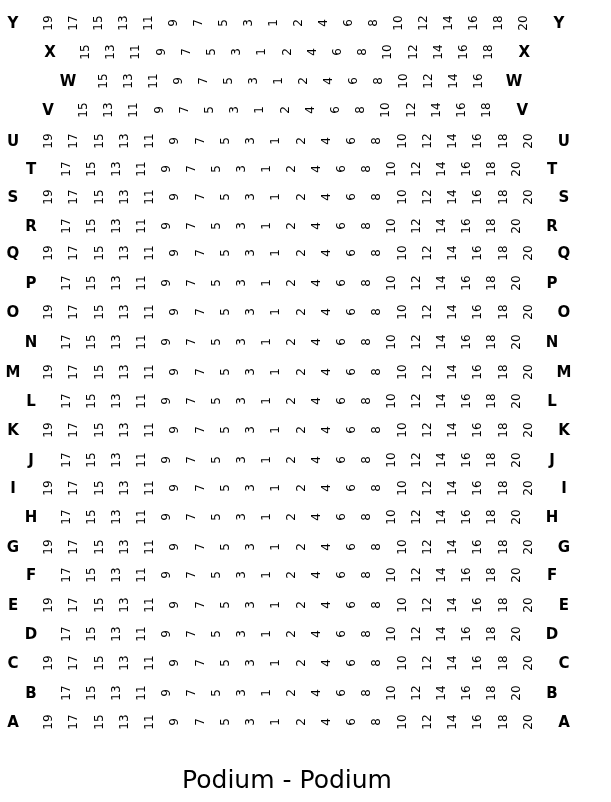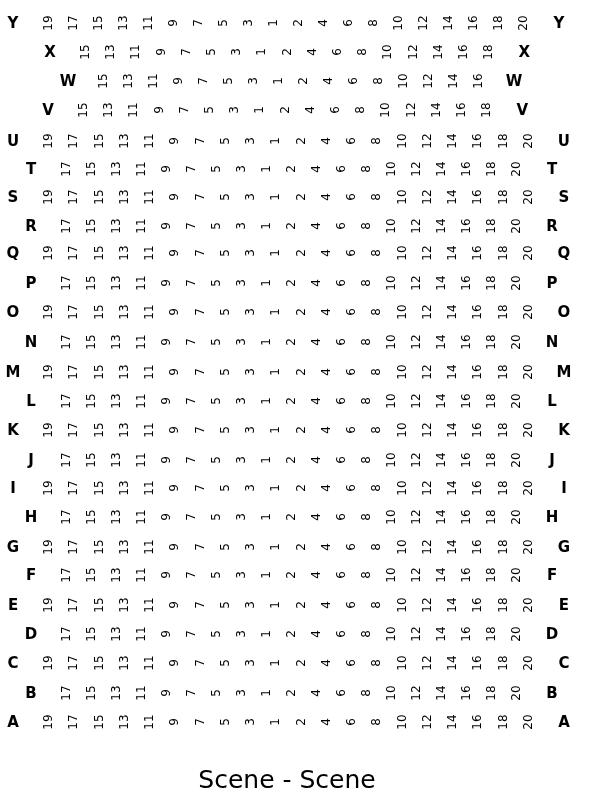--- a/index.html
+++ b/index.html
@@ -616,14 +616,14 @@
         <span class="seat" style="left: 376.38px;">8</span>
         <span class="seat" style="left: 401.64px;">10</span>
         <span class="seat" style="left: 426.9px;">12</span>
         <span class="seat" style="left: 452.16px;">14</span>
         <span class="seat" style="left: 477.42px;">16</span>
         <span class="seat" style="left: 502.68px;">18</span>
         <span class="seat" style="left: 527.94px;">20</span>
         <span class="row-label" style="left: 563.94px;">A</span>
       </div>
     </div>
-  <div class="stage-label">Scene - Scene</div>
+  <div class="stage-label">Podium - Podium</div>
 </div>
 
 </body></html>

